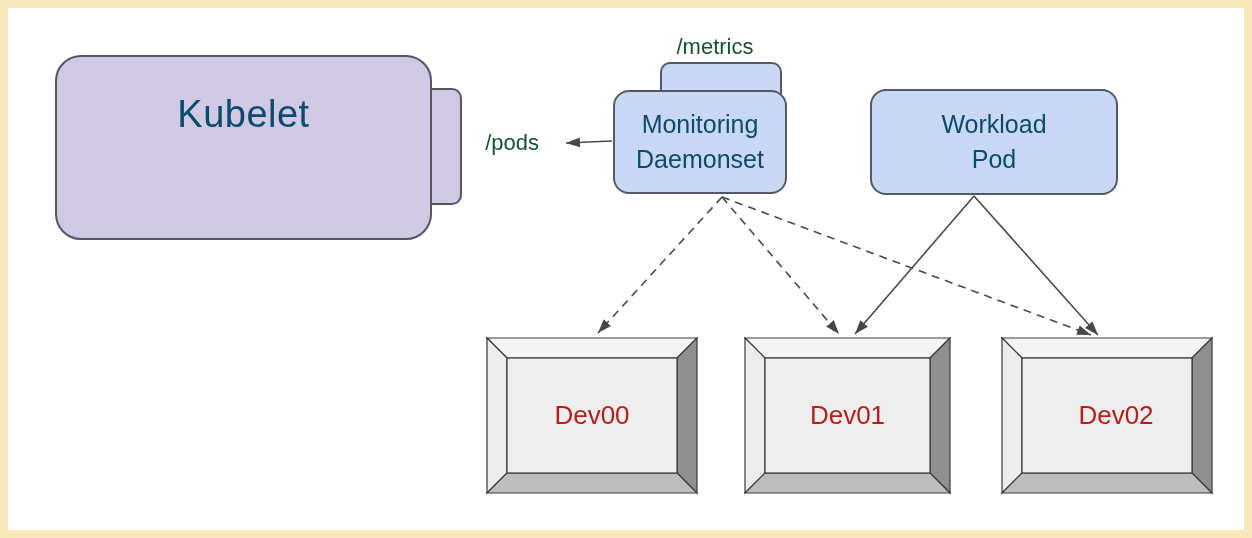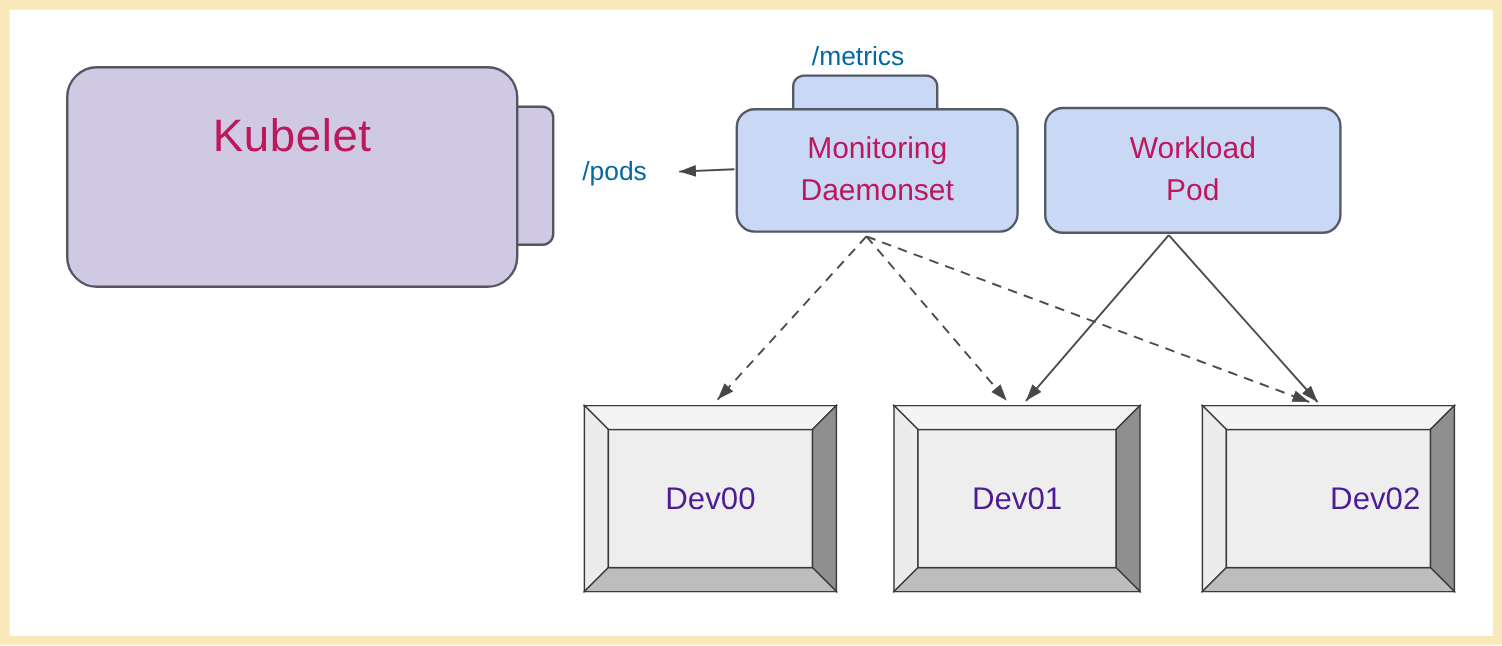--- a/index.html
+++ b/index.html
@@ -29,21 +29,21 @@
     z-index: 1;
   }
   .node {
     position: absolute;
     box-sizing: border-box;
     display: flex;
     align-items: center;
     justify-content: center;
     text-align: center;
     white-space: pre-line;
-    color: #be185d;
+    color: #0c4a6e;
   }
   .purple-main {
     left: 55px; top: 55px; width: 377px; height: 185px;
     background: #cfc9e3;
     border: 2px solid #56555f;
     border-radius: 26px;
     z-index: 10;
     align-items: flex-start;
     padding-top: 36px;
     font-size: 38px;
@@ -57,51 +57,51 @@
     z-index: 5;
   }
   .blue-main {
     background: #c8d8f5;
     border: 2px solid #535a66;
     border-radius: 16px;
     z-index: 10;
     font-size: 25px;
     line-height: 35px;
   }
-  .monitoring-box { left: 613px; top: 90px; width: 236px; height: 104px; }
+  .monitoring-box { left: 613px; top: 90px; width: 174px; height: 104px; }
   .workload-box  { left: 870px; top: 89px; width: 248px; height: 106px; }
   .blue-tab {
     left: 660px; top: 62px; width: 122px; height: 44px;
     background: #c8d8f5;
     border: 2px solid #535a66;
     border-radius: 10px;
     z-index: 5;
   }
   .endpoint-label {
     position: absolute;
     font-size: 22px;
-    color: #0369a1;
+    color: #14532d;
     text-align: center;
     z-index: 12;
     white-space: nowrap;
   }
   .pods-label    { left: 455px; top: 130px; width: 84px; text-align: right; }
   .metrics-label { left: 655px; top: 34px;  width: 120px; }
   .device-label {
     position: absolute;
     top: 400px;
     font-size: 26px;
     line-height: 30px;
-    color: #4c1d95;
+    color: #b91c1c;
     text-align: center;
     z-index: 12;
   }
   .dev0-label { left: 507px;  width: 170px; }
   .dev1-label { left: 765px;  width: 165px; }
-  .dev2-label { left: 1052px; width: 188px; }
+  .dev2-label { left: 1022px; width: 188px; }
   .edge-dashed { stroke: #4a4a4a; stroke-width: 1.6; stroke-dasharray: 8 6; fill: none; }
   .edge-solid  { stroke: #4a4a4a; stroke-width: 1.6; fill: none; }
   .frame-shape { stroke: #3a3a3a; stroke-width: 1.2; stroke-linejoin: miter; }
 </style>
 </head>
 <body>
 
 <div class="canvas">
 
   <svg class="layer" width="1252" height="538" viewBox="0 0 1252 538">

